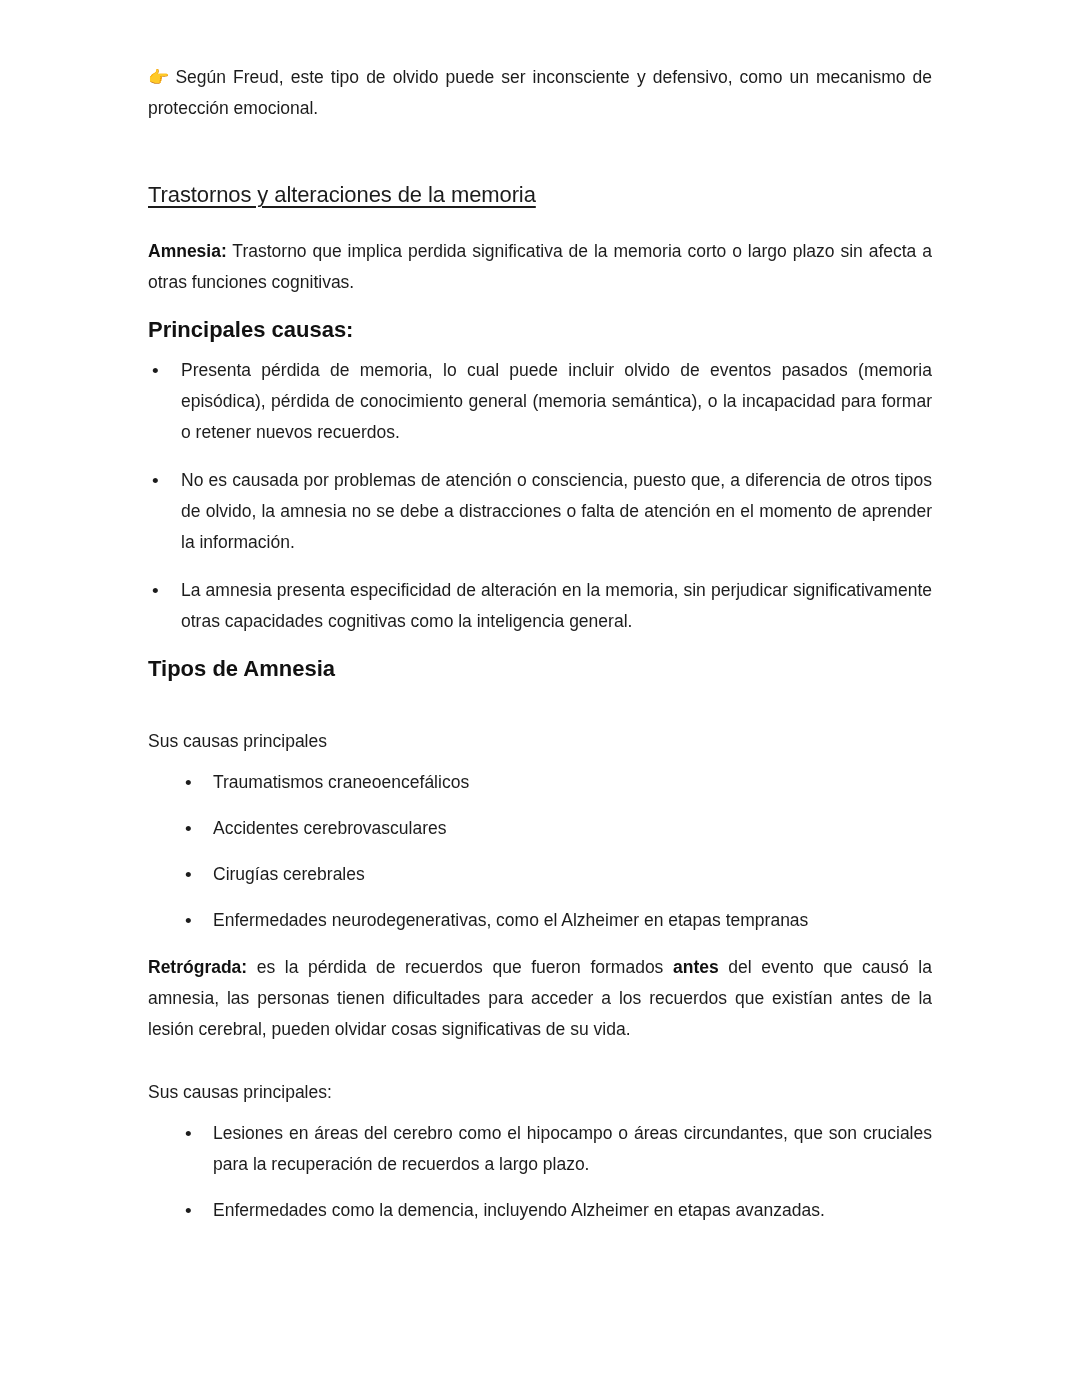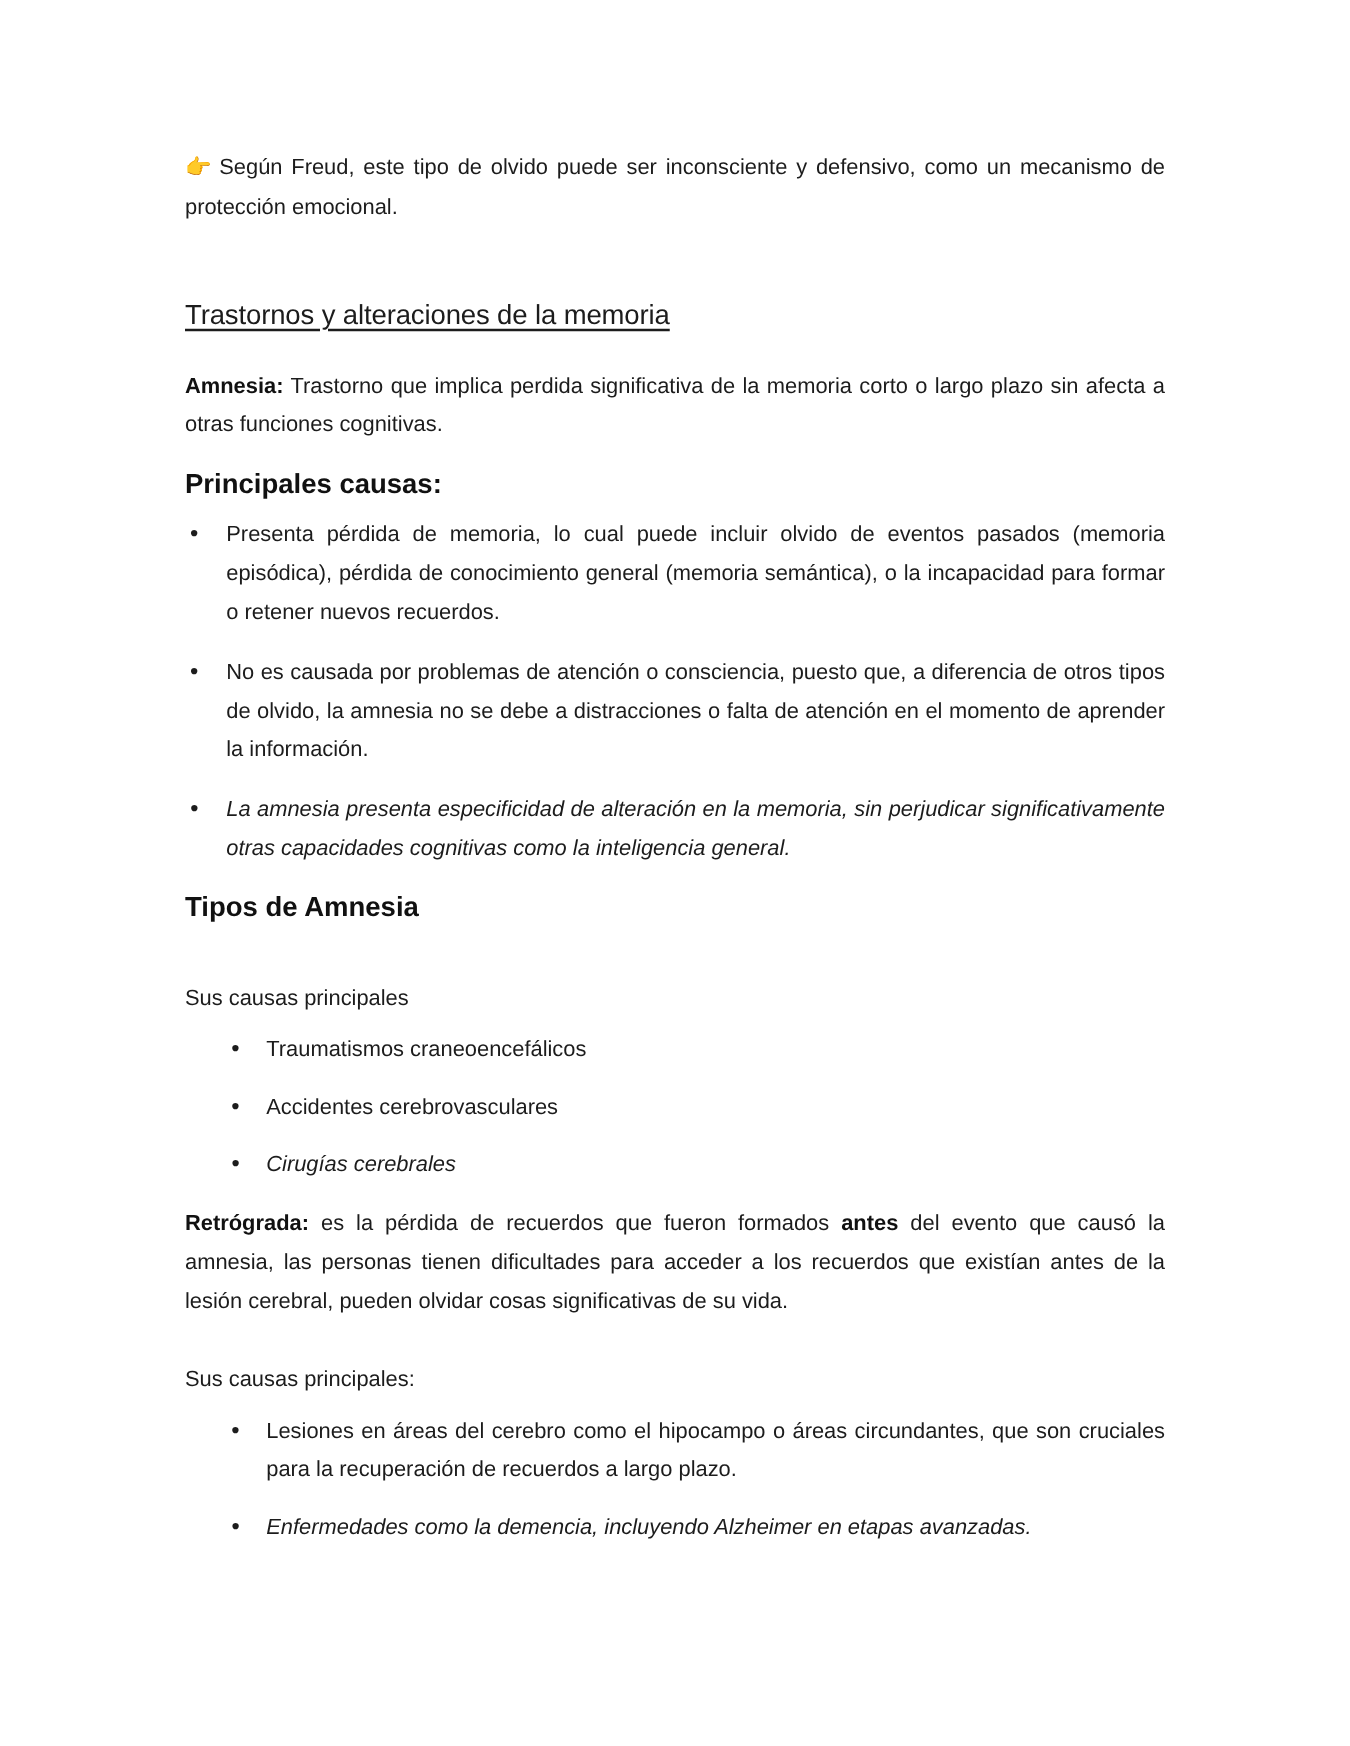--- a/index.html
+++ b/index.html
@@ -13,21 +13,21 @@
     font-family: "Liberation Sans", "DejaVu Sans", sans-serif;
     color: #1a1a1a;
     -webkit-font-smoothing: antialiased;
   }
 
   .page {
     position: relative;
     width: 1080px;
     height: 1397px;
     box-sizing: border-box;
-    padding: 118px 148px 0 148px;
+    padding: 62px 148px 0 148px;
     background: #ffffff;
   }
 
   .doc-body {
     width: 784px;
   }
 
   
   p.para {
     margin: 0;
@@ -88,21 +88,21 @@
 
   ul.bullets > li {
     position: relative;
     font-size: 17.5px;
     line-height: 31px;
     text-align: justify;
     color: #1c1c1c;
     margin-bottom: 17px;
   }
 
-  ul.bullets > li:last-child { margin-bottom: 0; font-style: italic; }
+  ul.bullets > li:last-child { margin-bottom: 0; }
 
   ul.bullets > li::before {
     content: "\2022";
     position: absolute;
     font-size: 19px;
     line-height: 31px;
     color: #1c1c1c;
   }
 
   
@@ -163,20 +163,21 @@
     <div class="spacer-sm"></div>
 
     <p class="para left">Sus causas principales</p>
 
     <div class="spacer-xs"></div>
 
     <ul class="bullets level2">
       <li>Traumatismos craneoencefálicos</li>
       <li>Accidentes cerebrovasculares</li>
       <li>Cirugías cerebrales</li>
+      <li>Enfermedades neurodegenerativas, como el Alzheimer en etapas tempranas</li>
     </ul>
 
     <div class="spacer-sm"></div>
 
     <p class="para"><strong class="bold-run">Retrógrada:</strong><span> es la pérdida de recuerdos que fueron formados </span><strong class="bold-run">antes</strong><span> del evento que causó la amnesia, las personas tienen dificultades para acceder a los recuerdos que existían antes de la lesión cerebral, pueden olvidar cosas significativas de su vida.</span></p>
 
     <div class="spacer-sm"></div>
 
     <p class="para left">Sus causas principales:</p>
 

